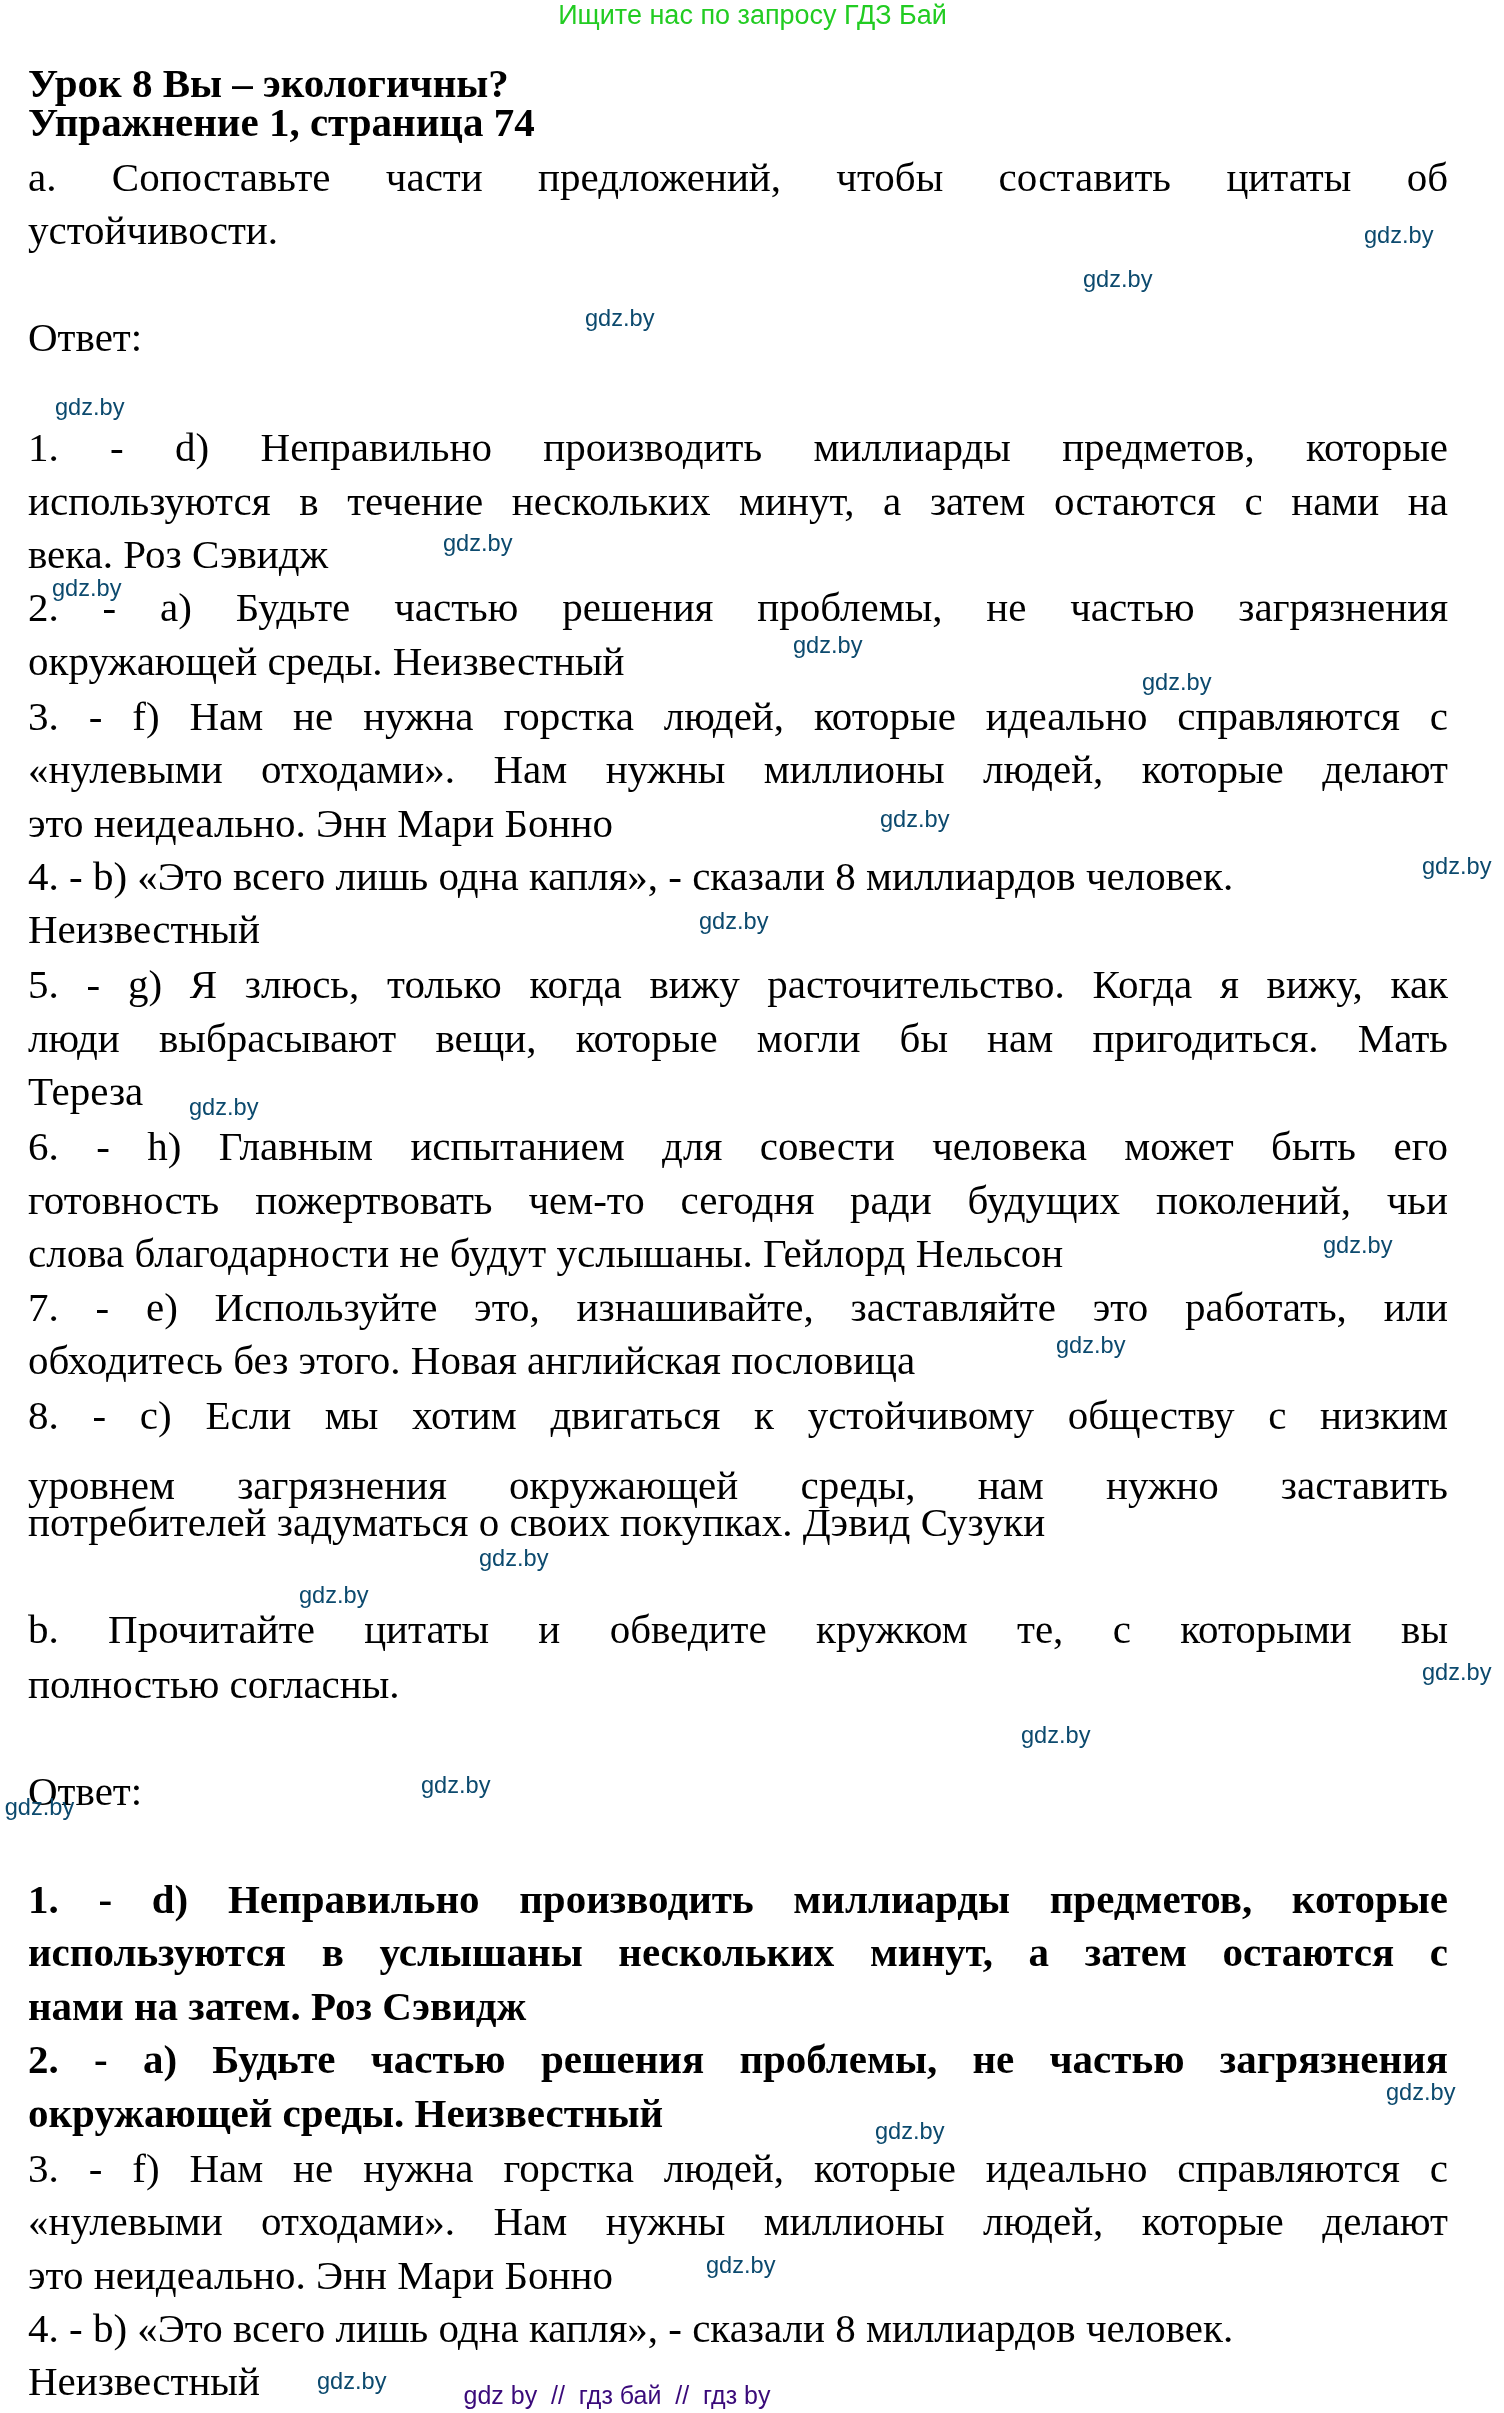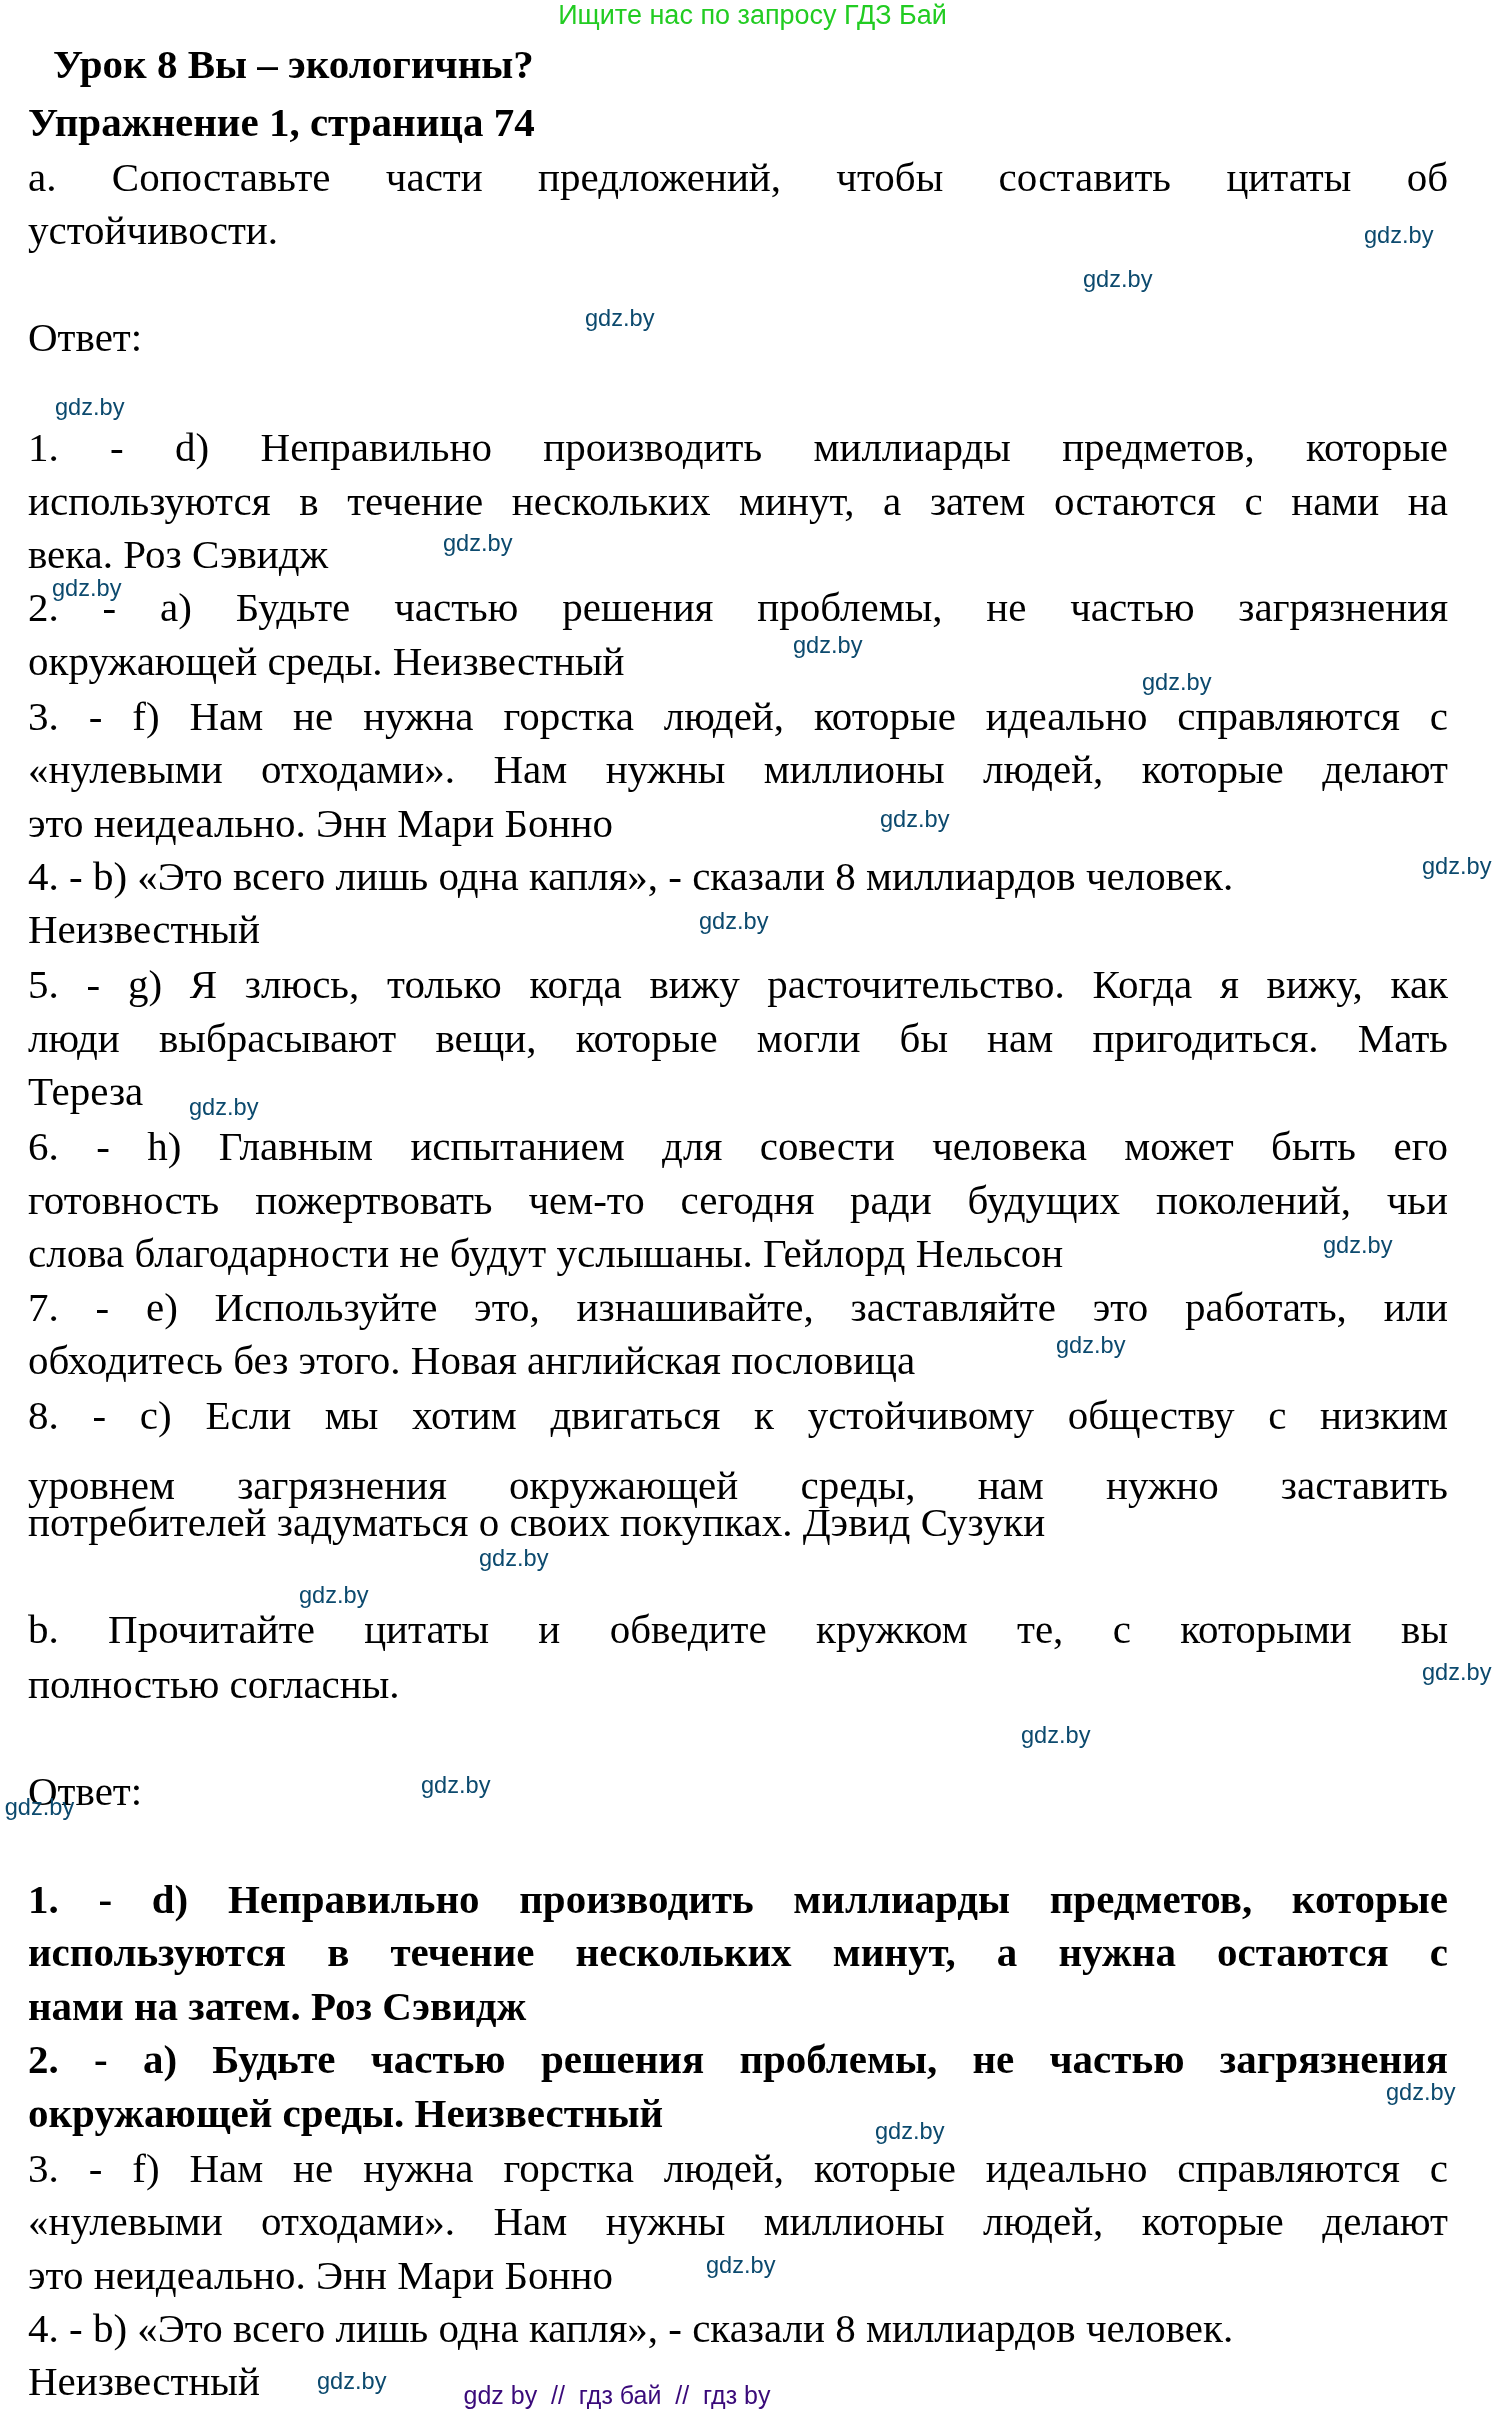--- a/index.html
+++ b/index.html
@@ -14,21 +14,21 @@
   .wm { position: absolute; font-family: "Liberation Sans", sans-serif; font-size: 23.6px;
         line-height: 27px; color: #0c4a6e; white-space: nowrap; }
   .ftr { position: absolute; top: 2424px; left: 0; width: 1234px; text-align: center;
          font-family: "Liberation Sans", sans-serif; font-size: 25px; line-height: 31px; }
 </style>
 </head>
 <body>
 
 <div class="hdr" style="color:#22cc22;">Ищите нас по запросу ГДЗ Бай</div>
 
-<div class="ln b" style="top:38px;margin-left:25px;">Урок 8 Вы – экологичны?</div>
+<div class="ln b" style="top:57px;">Урок 8 Вы – экологичны?</div>
 <div class="ln b" style="top:96px;">Упражнение 1, страница 74</div>
 
 <div class="ln just" style="top:151px;">a. Сопоставьте части предложений, чтобы составить цитаты об</div>
 <div class="ln" style="top:204px;">устойчивости.</div>
 <div class="ln" style="top:311px;">Ответ:</div>
 
 <div class="ln just" style="top:421px;">1. - d) Неправильно производить миллиарды предметов, которые</div>
 <div class="ln just" style="top:475px;">используются в течение нескольких минут, а затем остаются с нами на</div>
 <div class="ln" style="top:528px;">века. Роз Сэвидж</div>
 <div class="ln just" style="top:581px;">2. - a) Будьте частью решения проблемы, не частью загрязнения</div>
@@ -48,21 +48,21 @@
 <div class="ln" style="top:1334px;">обходитесь без этого. Новая английская пословица</div>
 <div class="ln just" style="top:1389px;">8. - c) Если мы хотим двигаться к устойчивому обществу с низким</div>
 <div class="ln just" style="top:1442px;margin-top:17px;">уровнем загрязнения окружающей среды, нам нужно заставить</div>
 <div class="ln" style="top:1496px;">потребителей задуматься о своих покупках. Дэвид Сузуки</div>
 
 <div class="ln just" style="top:1603px;">b. Прочитайте цитаты и обведите кружком те, с которыми вы</div>
 <div class="ln" style="top:1658px;">полностью согласны.</div>
 <div class="ln" style="top:1765px;">Ответ:</div>
 
 <div class="ln just b" style="top:1873px;">1. - d) Неправильно производить миллиарды предметов, которые</div>
-<div class="ln just b" style="top:1926px;">используются в течение нескольких минут, а нужна остаются с</div>
+<div class="ln just b" style="top:1926px;">используются в услышаны нескольких минут, а затем остаются с</div>
 <div class="ln b" style="top:1980px;">нами на затем. Роз Сэвидж</div>
 <div class="ln just b" style="top:2033px;">2. - a) Будьте частью решения проблемы, не частью загрязнения</div>
 <div class="ln b" style="top:2087px;">окружающей среды. Неизвестный</div>
 <div class="ln just" style="top:2142px;">3. - f) Нам не нужна горстка людей, которые идеально справляются с</div>
 <div class="ln just" style="top:2195px;">«нулевыми отходами». Нам нужны миллионы людей, которые делают</div>
 <div class="ln" style="top:2249px;">это неидеально. Энн Мари Бонно</div>
 <div class="ln" style="top:2302px;">4. - b) «Это всего лишь одна капля», - сказали 8 миллиардов человек.</div>
 <div class="ln" style="top:2355px;">Неизвестный</div>
 
 <div class="wm" style="left:1364px;top:222px;">gdz.by</div>

